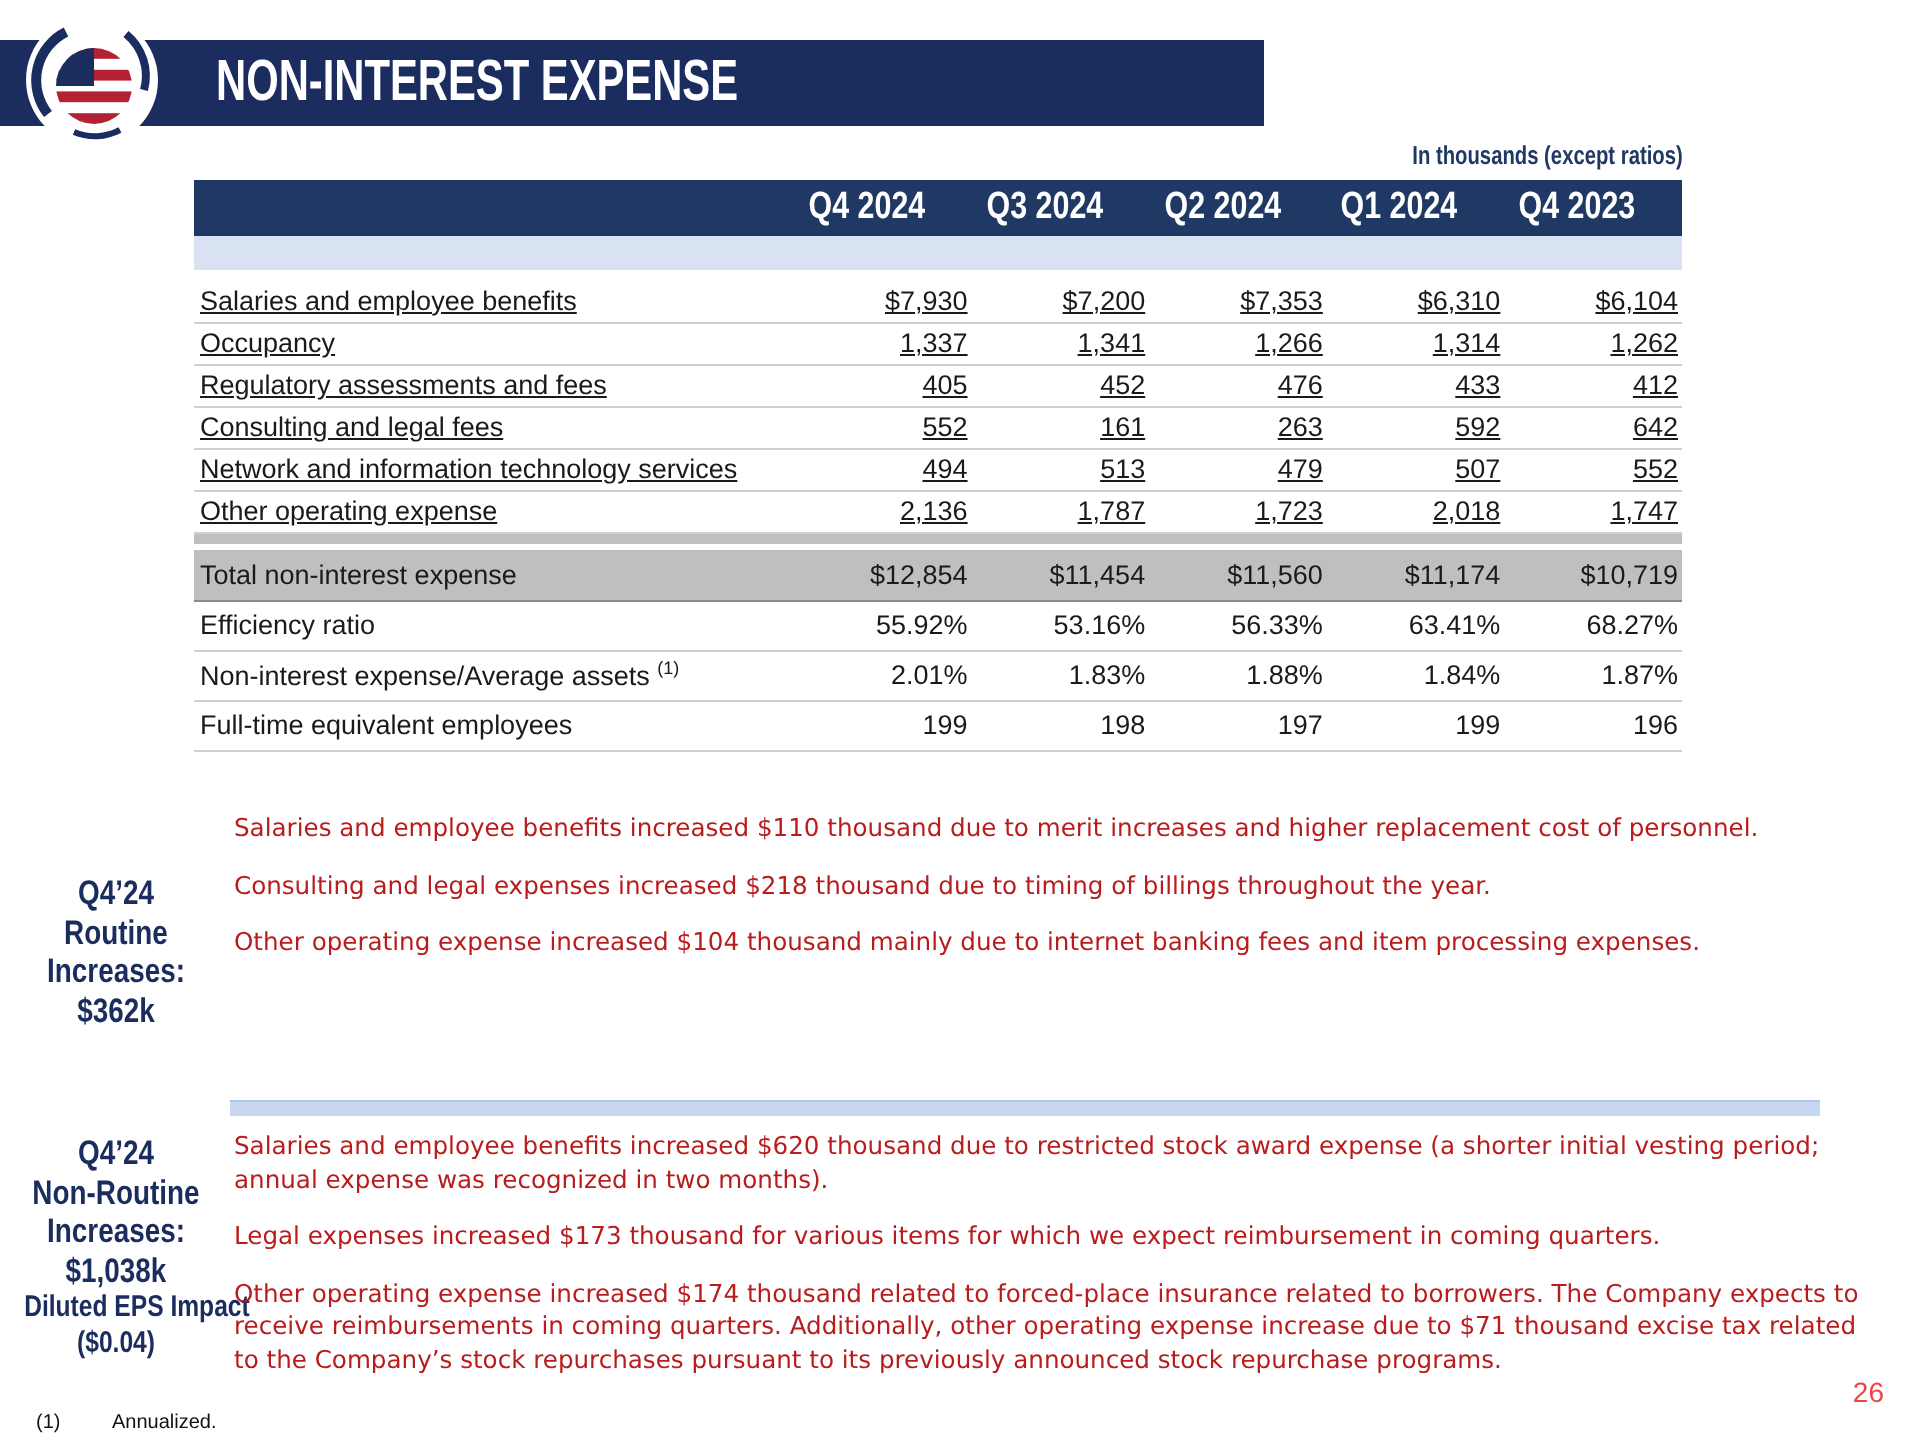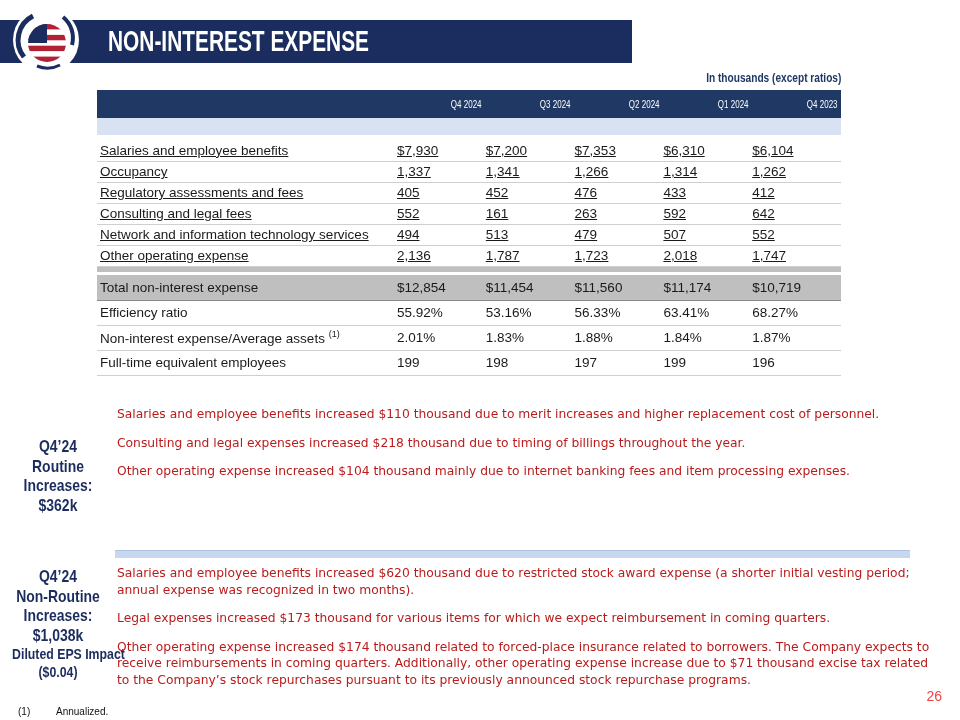--- a/index.html
+++ b/index.html
@@ -32,34 +32,34 @@
   
   .fin-table {
     position: absolute; left: 97px; top: 90px; width: 744px;
     border-collapse: collapse; table-layout: fixed;
     font-size: 13.5px; color: #1a1a1a;
   }
   .fin-table col.lbl { width: 300px; }
   .fin-table col.num { width: 88.8px; }
   .fin-table th, .fin-table td { font-weight: normal; padding: 0; vertical-align: middle; }
   .fin-table tr.head { background: #1f3864; height: 28px; }
-  .fin-table tr.head th { color: #fff; font-weight: normal; font-size: 10px; text-align: right; }
+  .fin-table tr.head th { color: #fff; font-weight: bold; font-size: 19px; text-align: left; }
   .fin-table tr.head th span { display: inline-block; transform: scaleX(0.8); transform-origin: center; white-space: nowrap; }
   .fin-table tr.bluerow { background: #d9e2f3; height: 17px; }
   .fin-table tr.gap { height: 5px; }
   .fin-table tr.gap2 { height: 3px; }
   .fin-table tr.data { height: 21px; }
   .fin-table tr.data td { border-bottom: 1px solid #cfcfcf; text-decoration: underline; }
   .fin-table tr.strip td { background: #bfbfbf; height: 6px; }
   .fin-table tr.total { background: #bfbfbf; height: 25px; font-weight: bold; }
   .fin-table tr.total td { border-bottom: 1px solid #8a8a8a; margin-top: 24px; }
   .fin-table tr.ratio { height: 25px; }
   .fin-table tr.ratio td { border-bottom: 1px solid #cfcfcf; }
   .fin-table td.lbl { text-align: left; padding-left: 3px; }
-  .fin-table td.num { padding-right: 2px; }
+  .fin-table td.num { text-align: right; padding-right: 2px; }
   .fin-table sup { font-size: 9px; }
 
   
   .commentary-title {
     position: absolute; left: 97px; top: 378px;
     color: #1b2d5e; font-size: 17px; font-weight: bold; white-space: nowrap;
   }
   .commentary-title span { display: inline-block; transform: scaleX(0.82); transform-origin: left center; }
 
   .side-label { position: absolute; text-align: center; color: #1b2d5e; font-weight: bold; }

